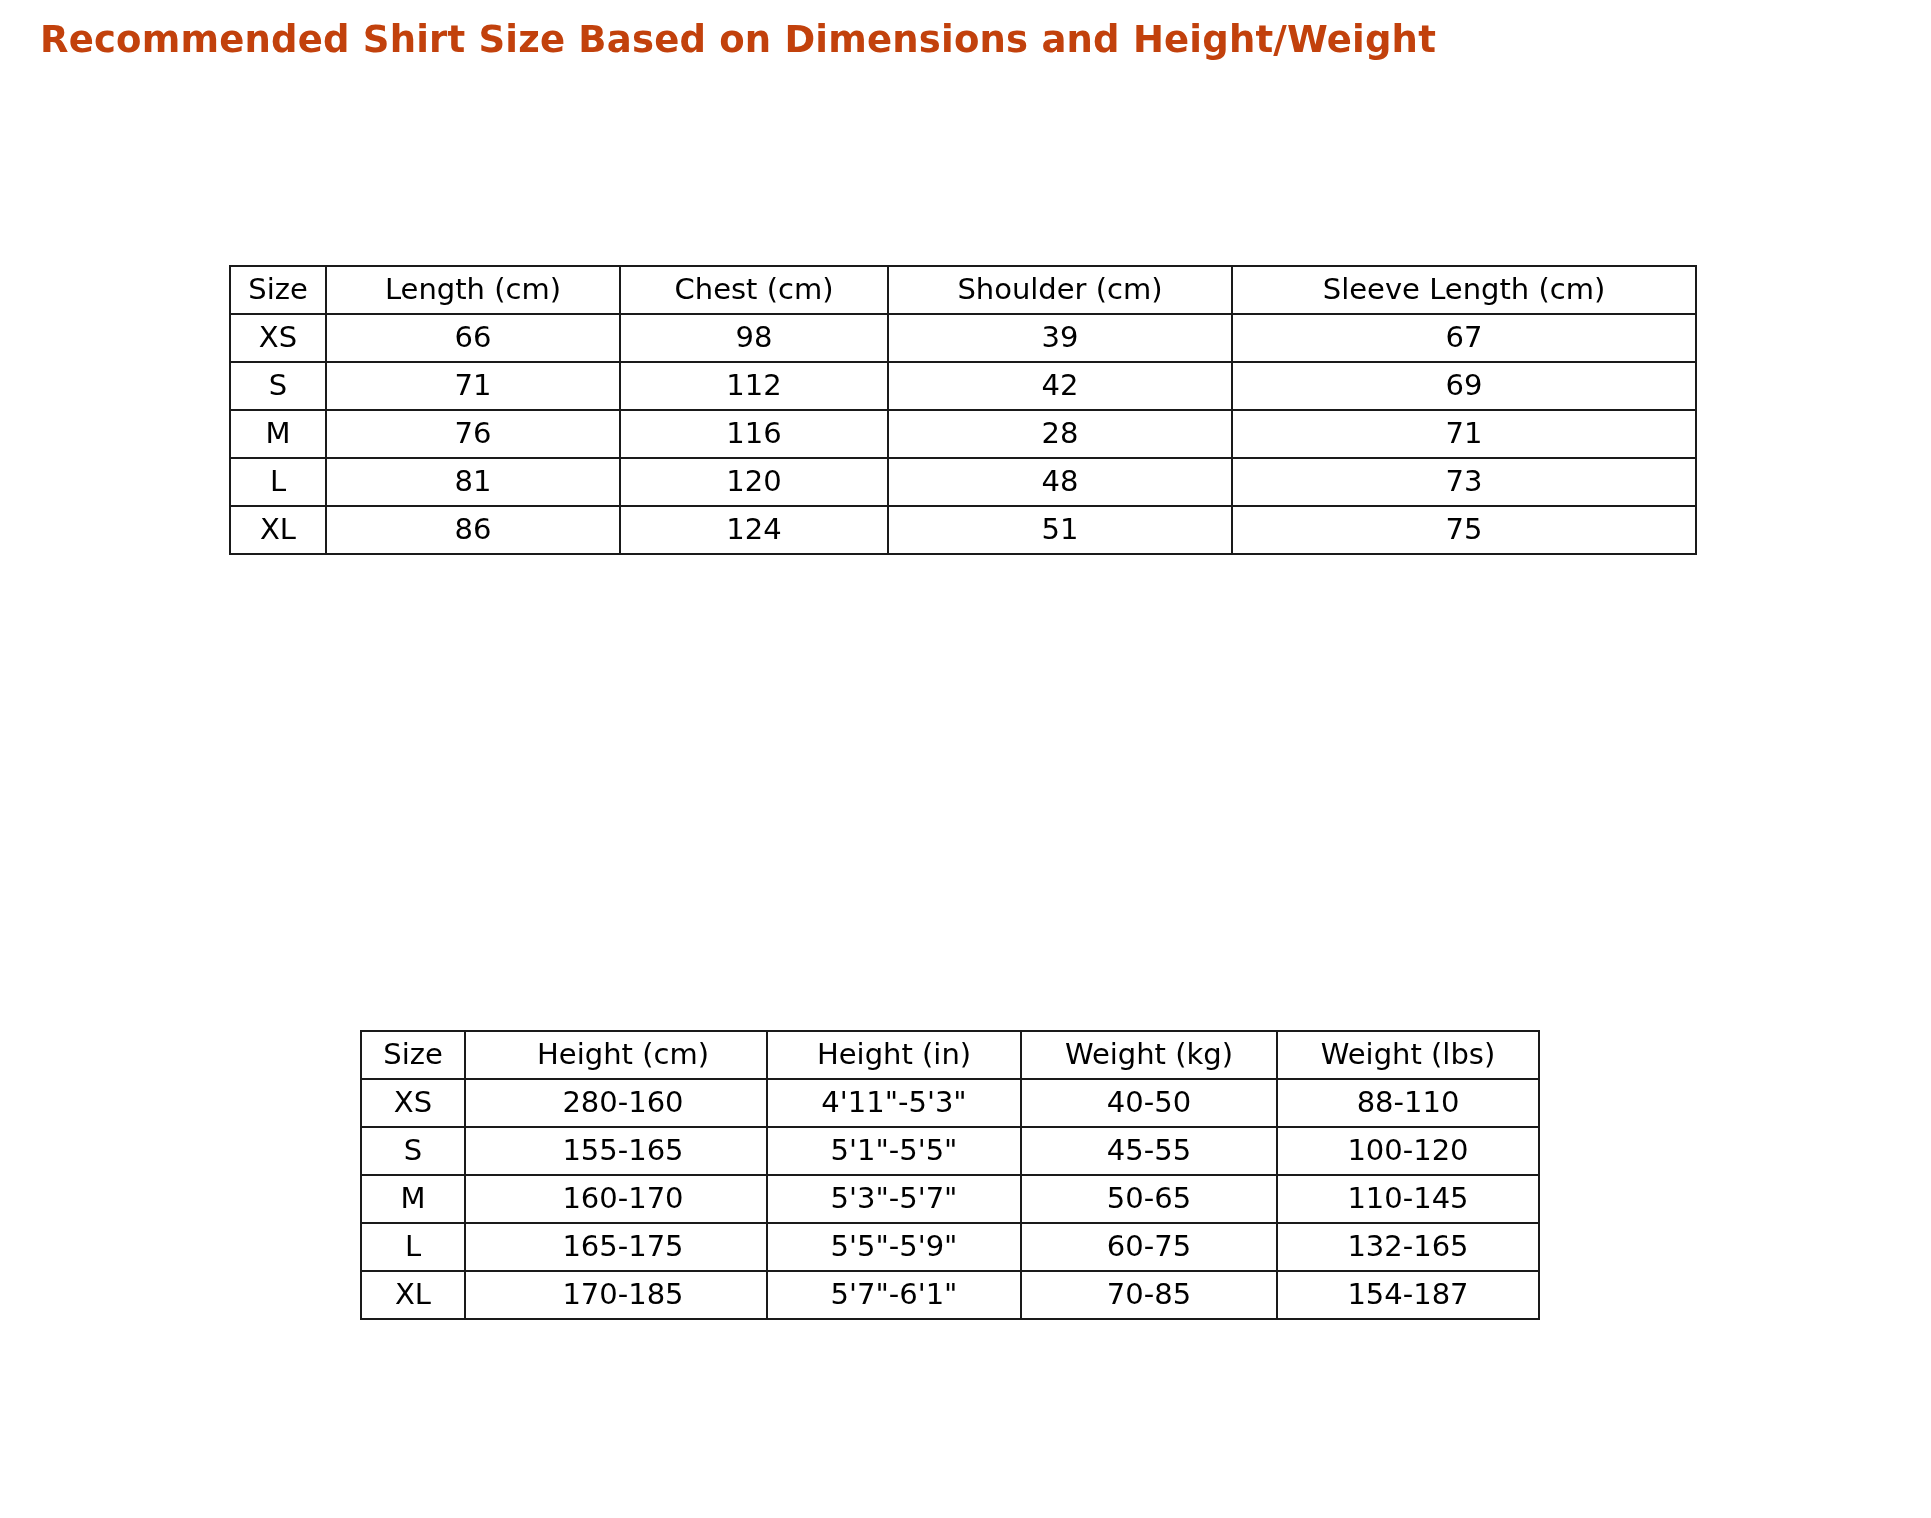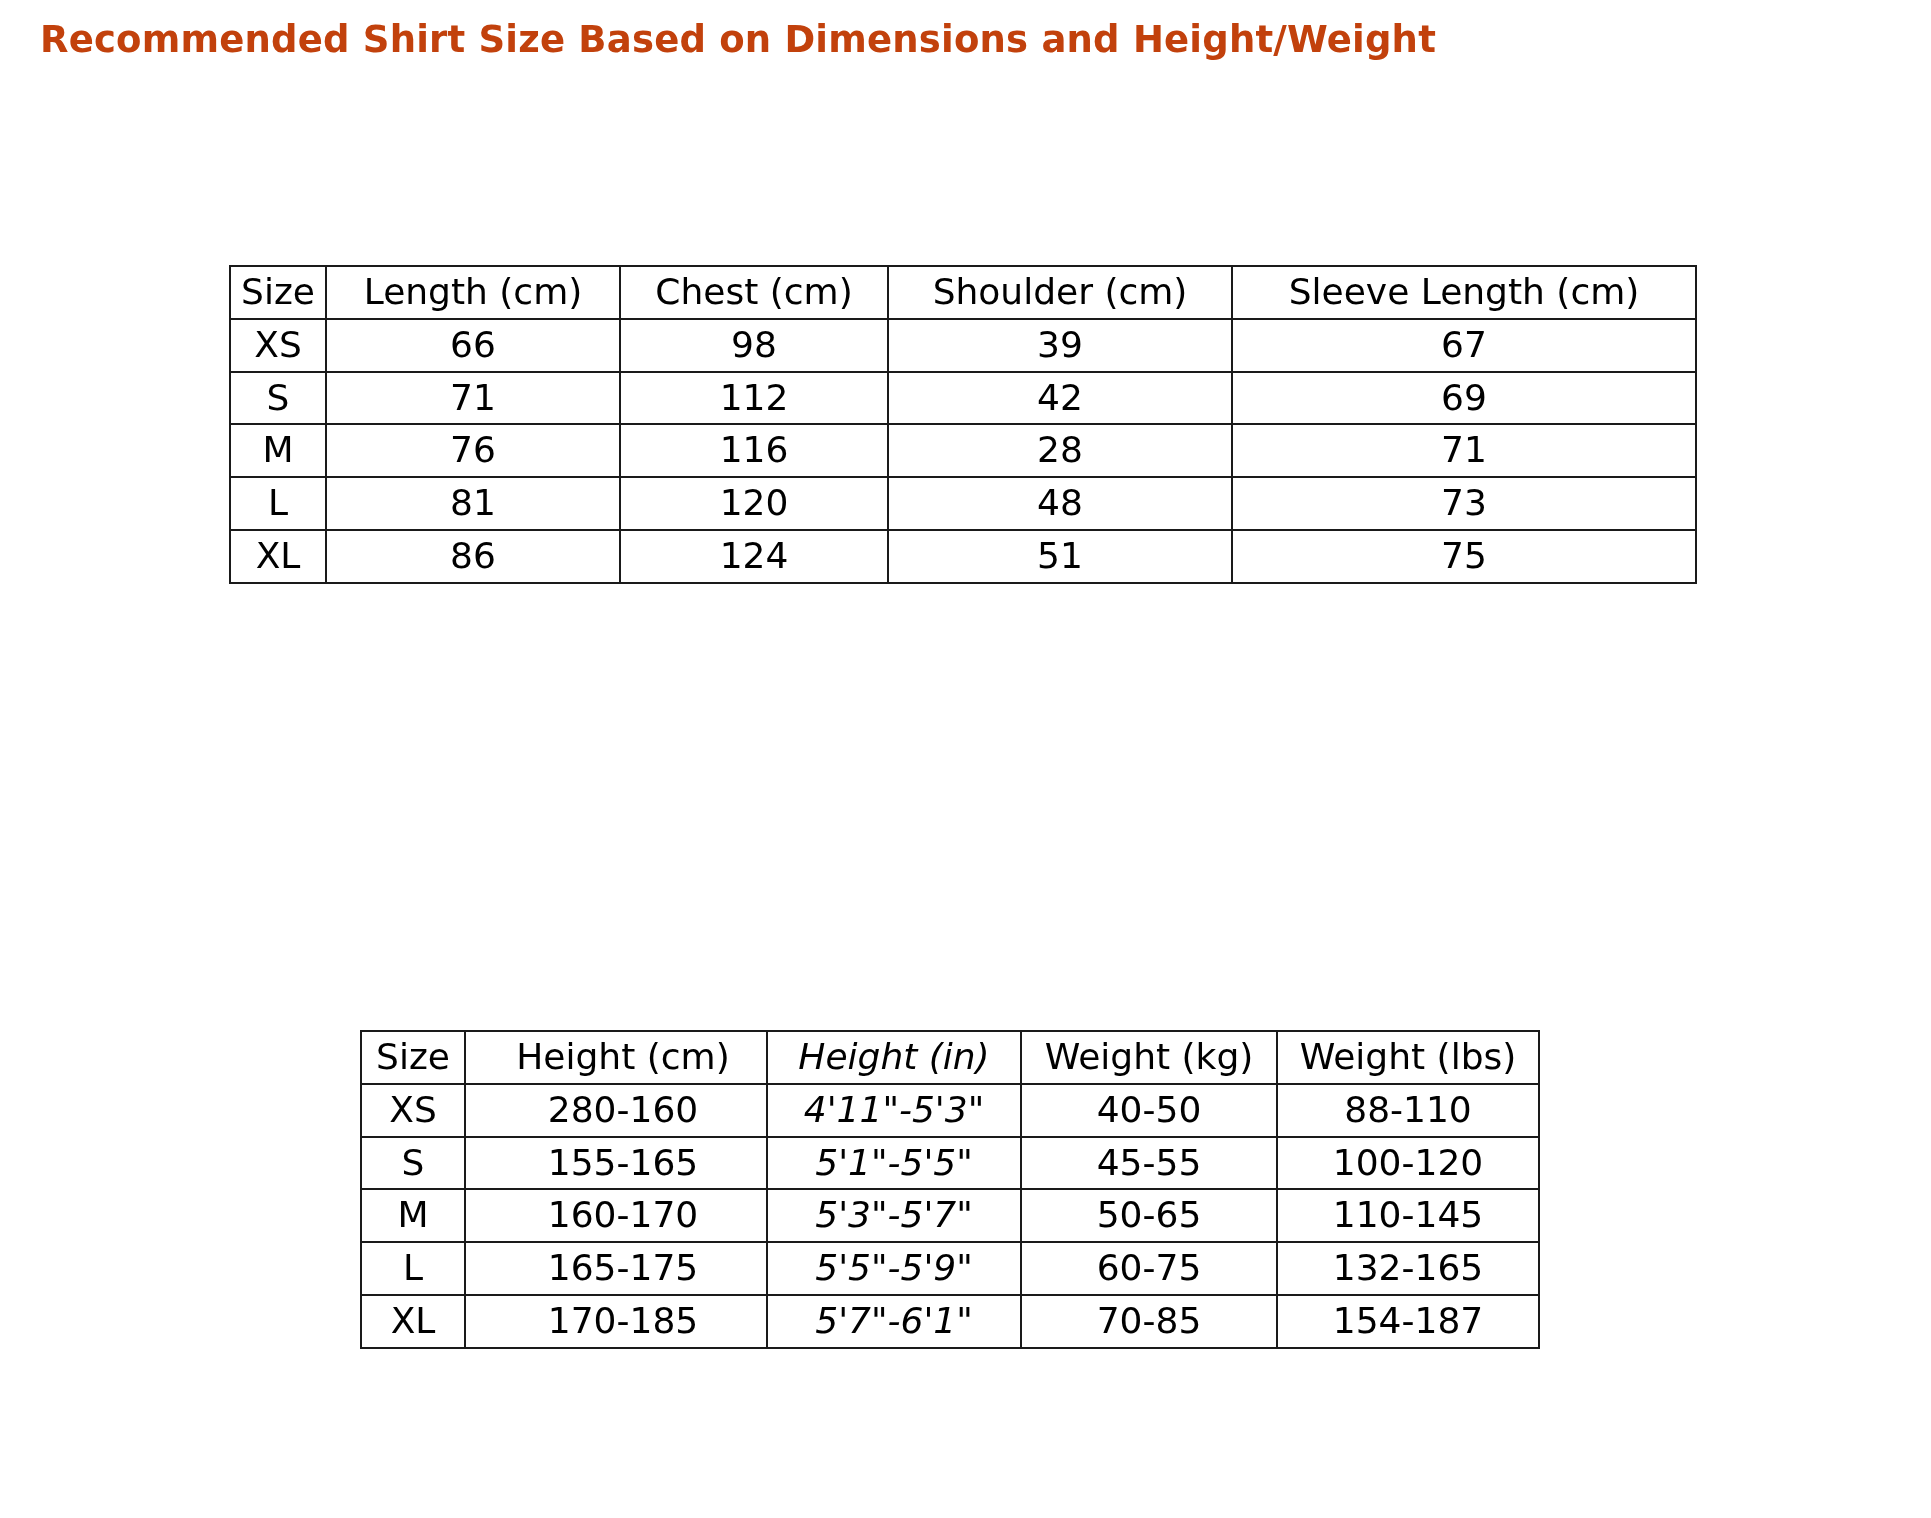--- a/index.html
+++ b/index.html
@@ -21,21 +21,21 @@
     top: 18px;
     font-size: 37px;
     font-weight: bold;
     letter-spacing: 0.2px;
     white-space: nowrap;
     color: #c2410c;
   }
   table.sizetable {
     position: absolute;
     border-collapse: collapse;
-    font-size: 36px;
+    font-size: 29px;
     color: #000000;
   }
   table.sizetable td, table.sizetable th {
     border: 2px solid #1a1a1a;
     padding: 2px 10px;
     text-align: center;
     font-weight: normal;
     line-height: 1.3;
     white-space: nowrap;
   }
@@ -51,21 +51,21 @@
   #dimensions-table .c4 { width: 442px; }
   #dimensions-table tr { height: 48px; }
 
   
   #bodysize-table {
     left: 360px;
     top: 1030px;
   }
   #bodysize-table .d0 { width: 82px; }
   #bodysize-table .d1 { width: 266px; padding-left: 24px; }
-  #bodysize-table .d2 { width: 232px; font-style: italic; }
+  #bodysize-table .d2 { width: 232px; }
   #bodysize-table .d3 { width: 234px; }
   #bodysize-table .d4 { width: 240px; }
   #bodysize-table tr { height: 48px; }
 </style>
 </head>
 <body>
 
 <div class="page-title">Recommended Shirt Size Based on Dimensions and Height/Weight</div>
 
 <table class="sizetable" id="dimensions-table">

